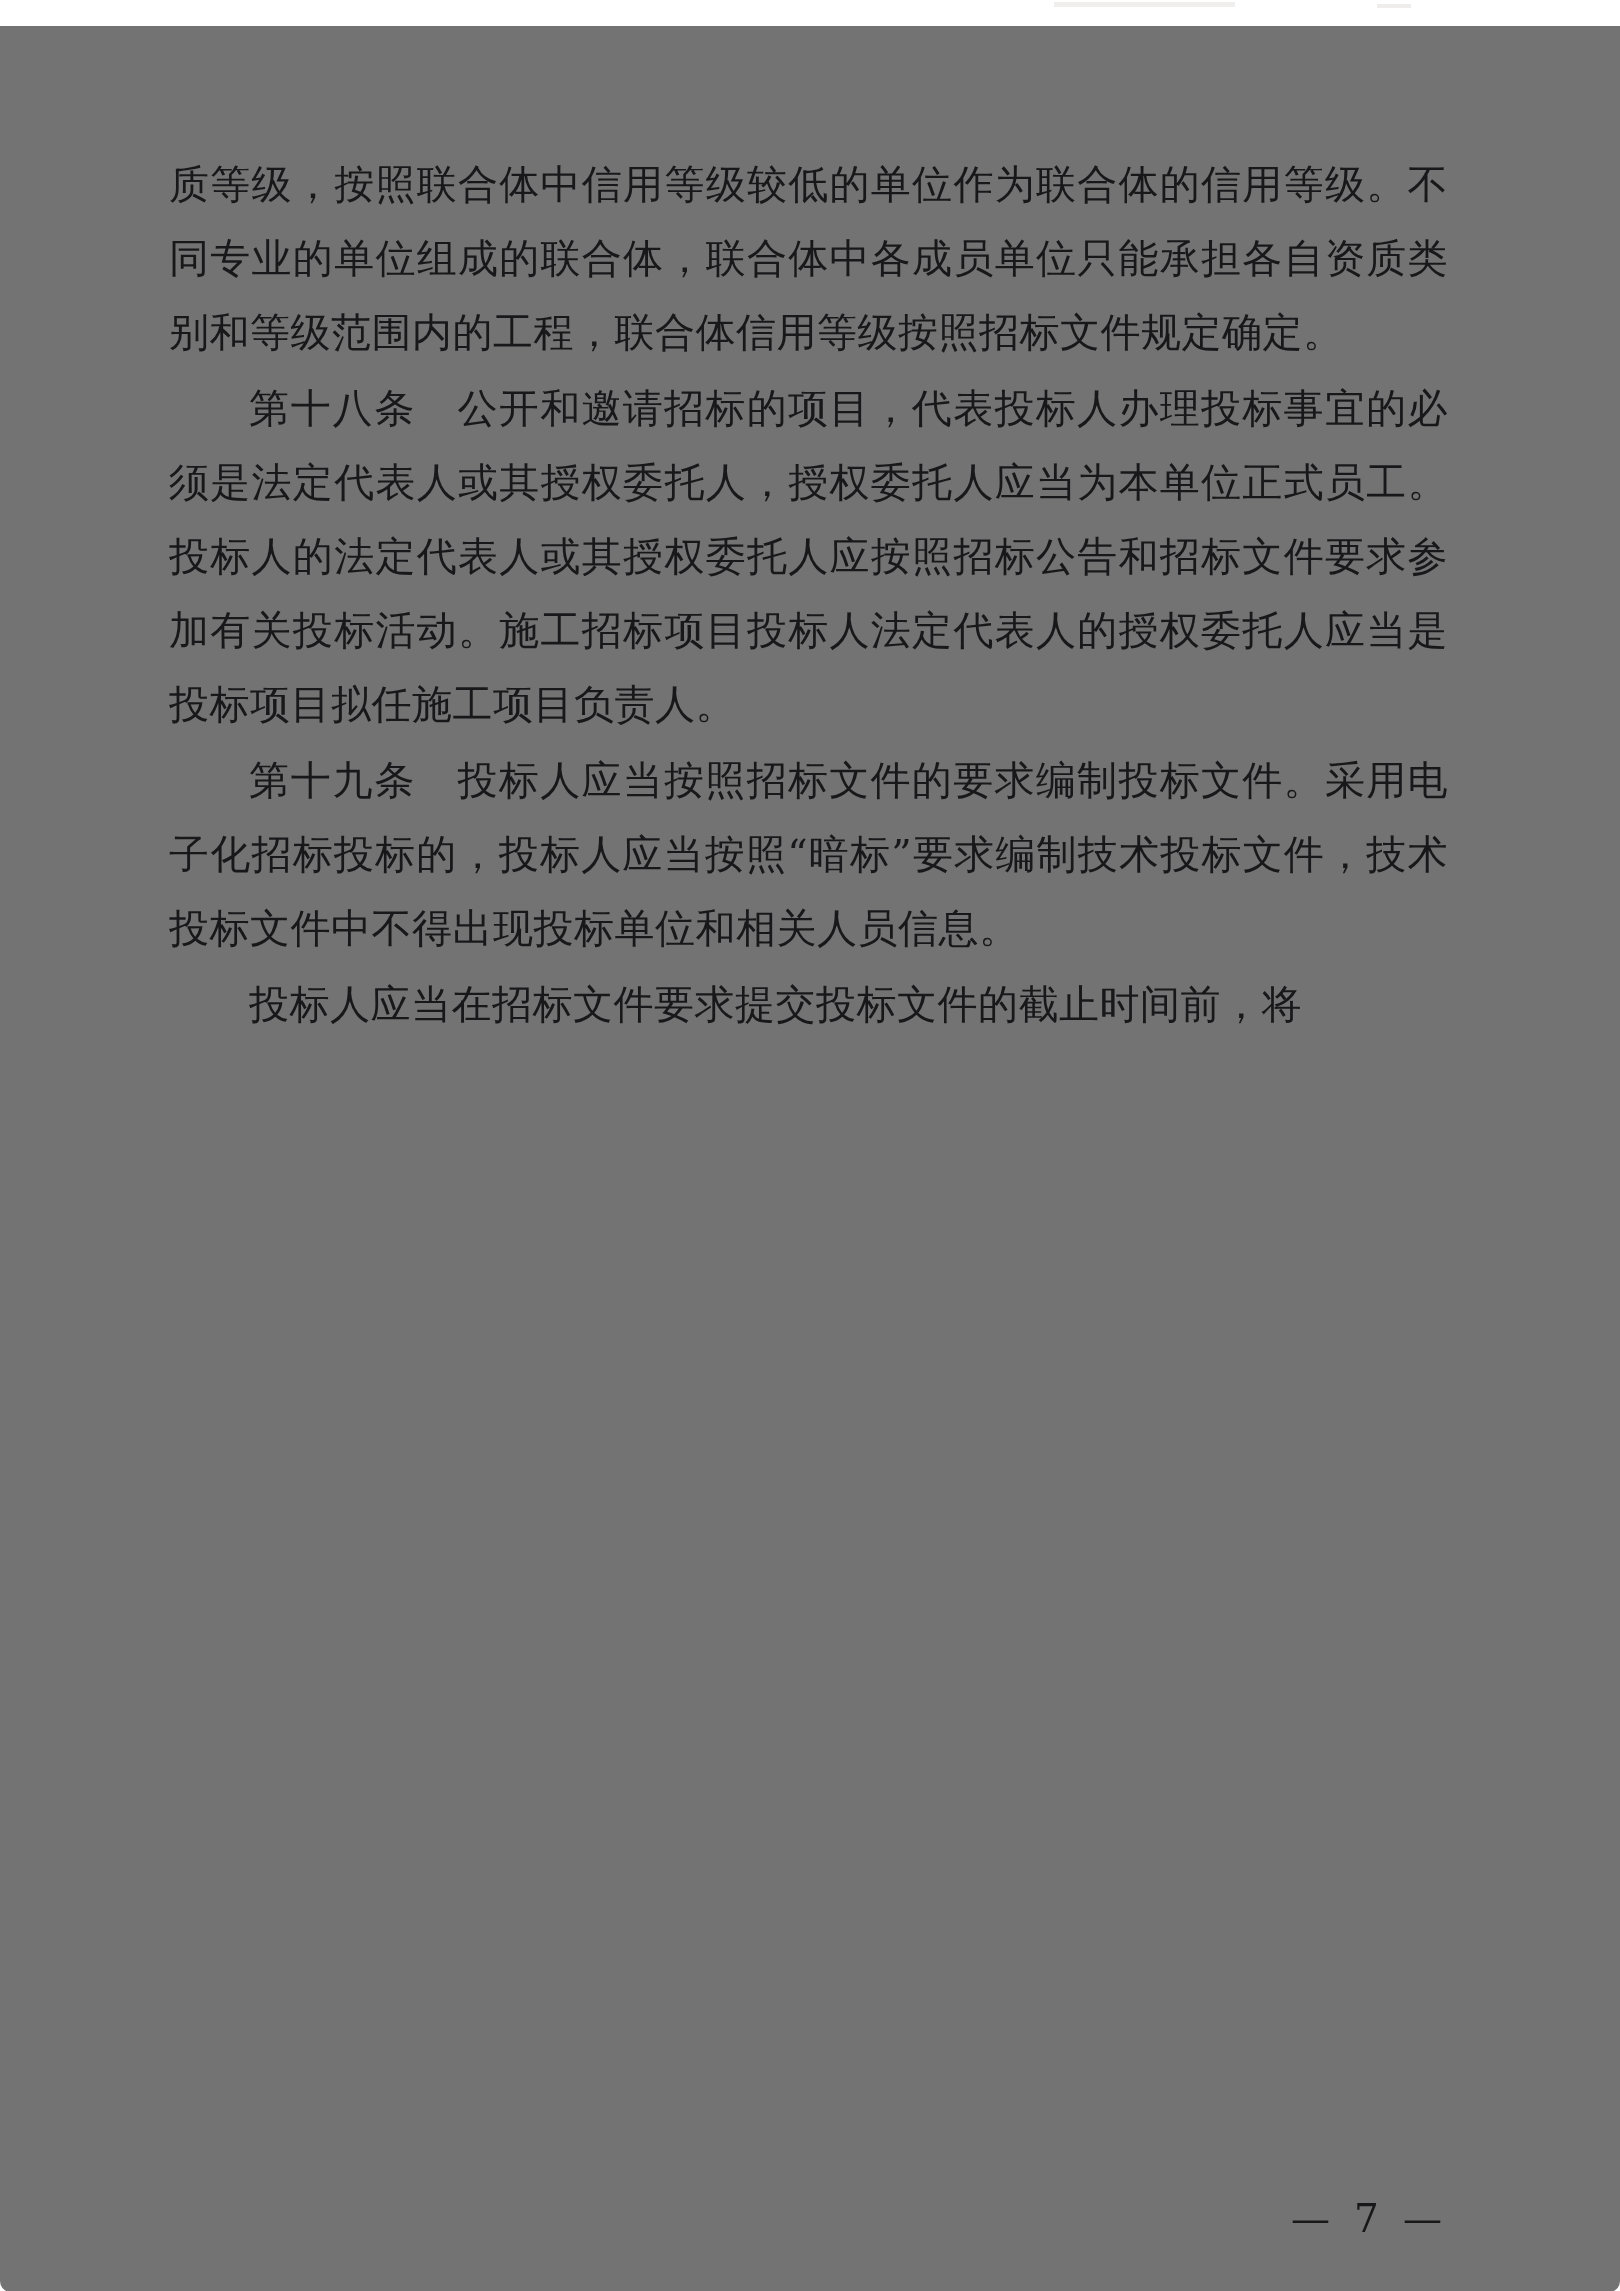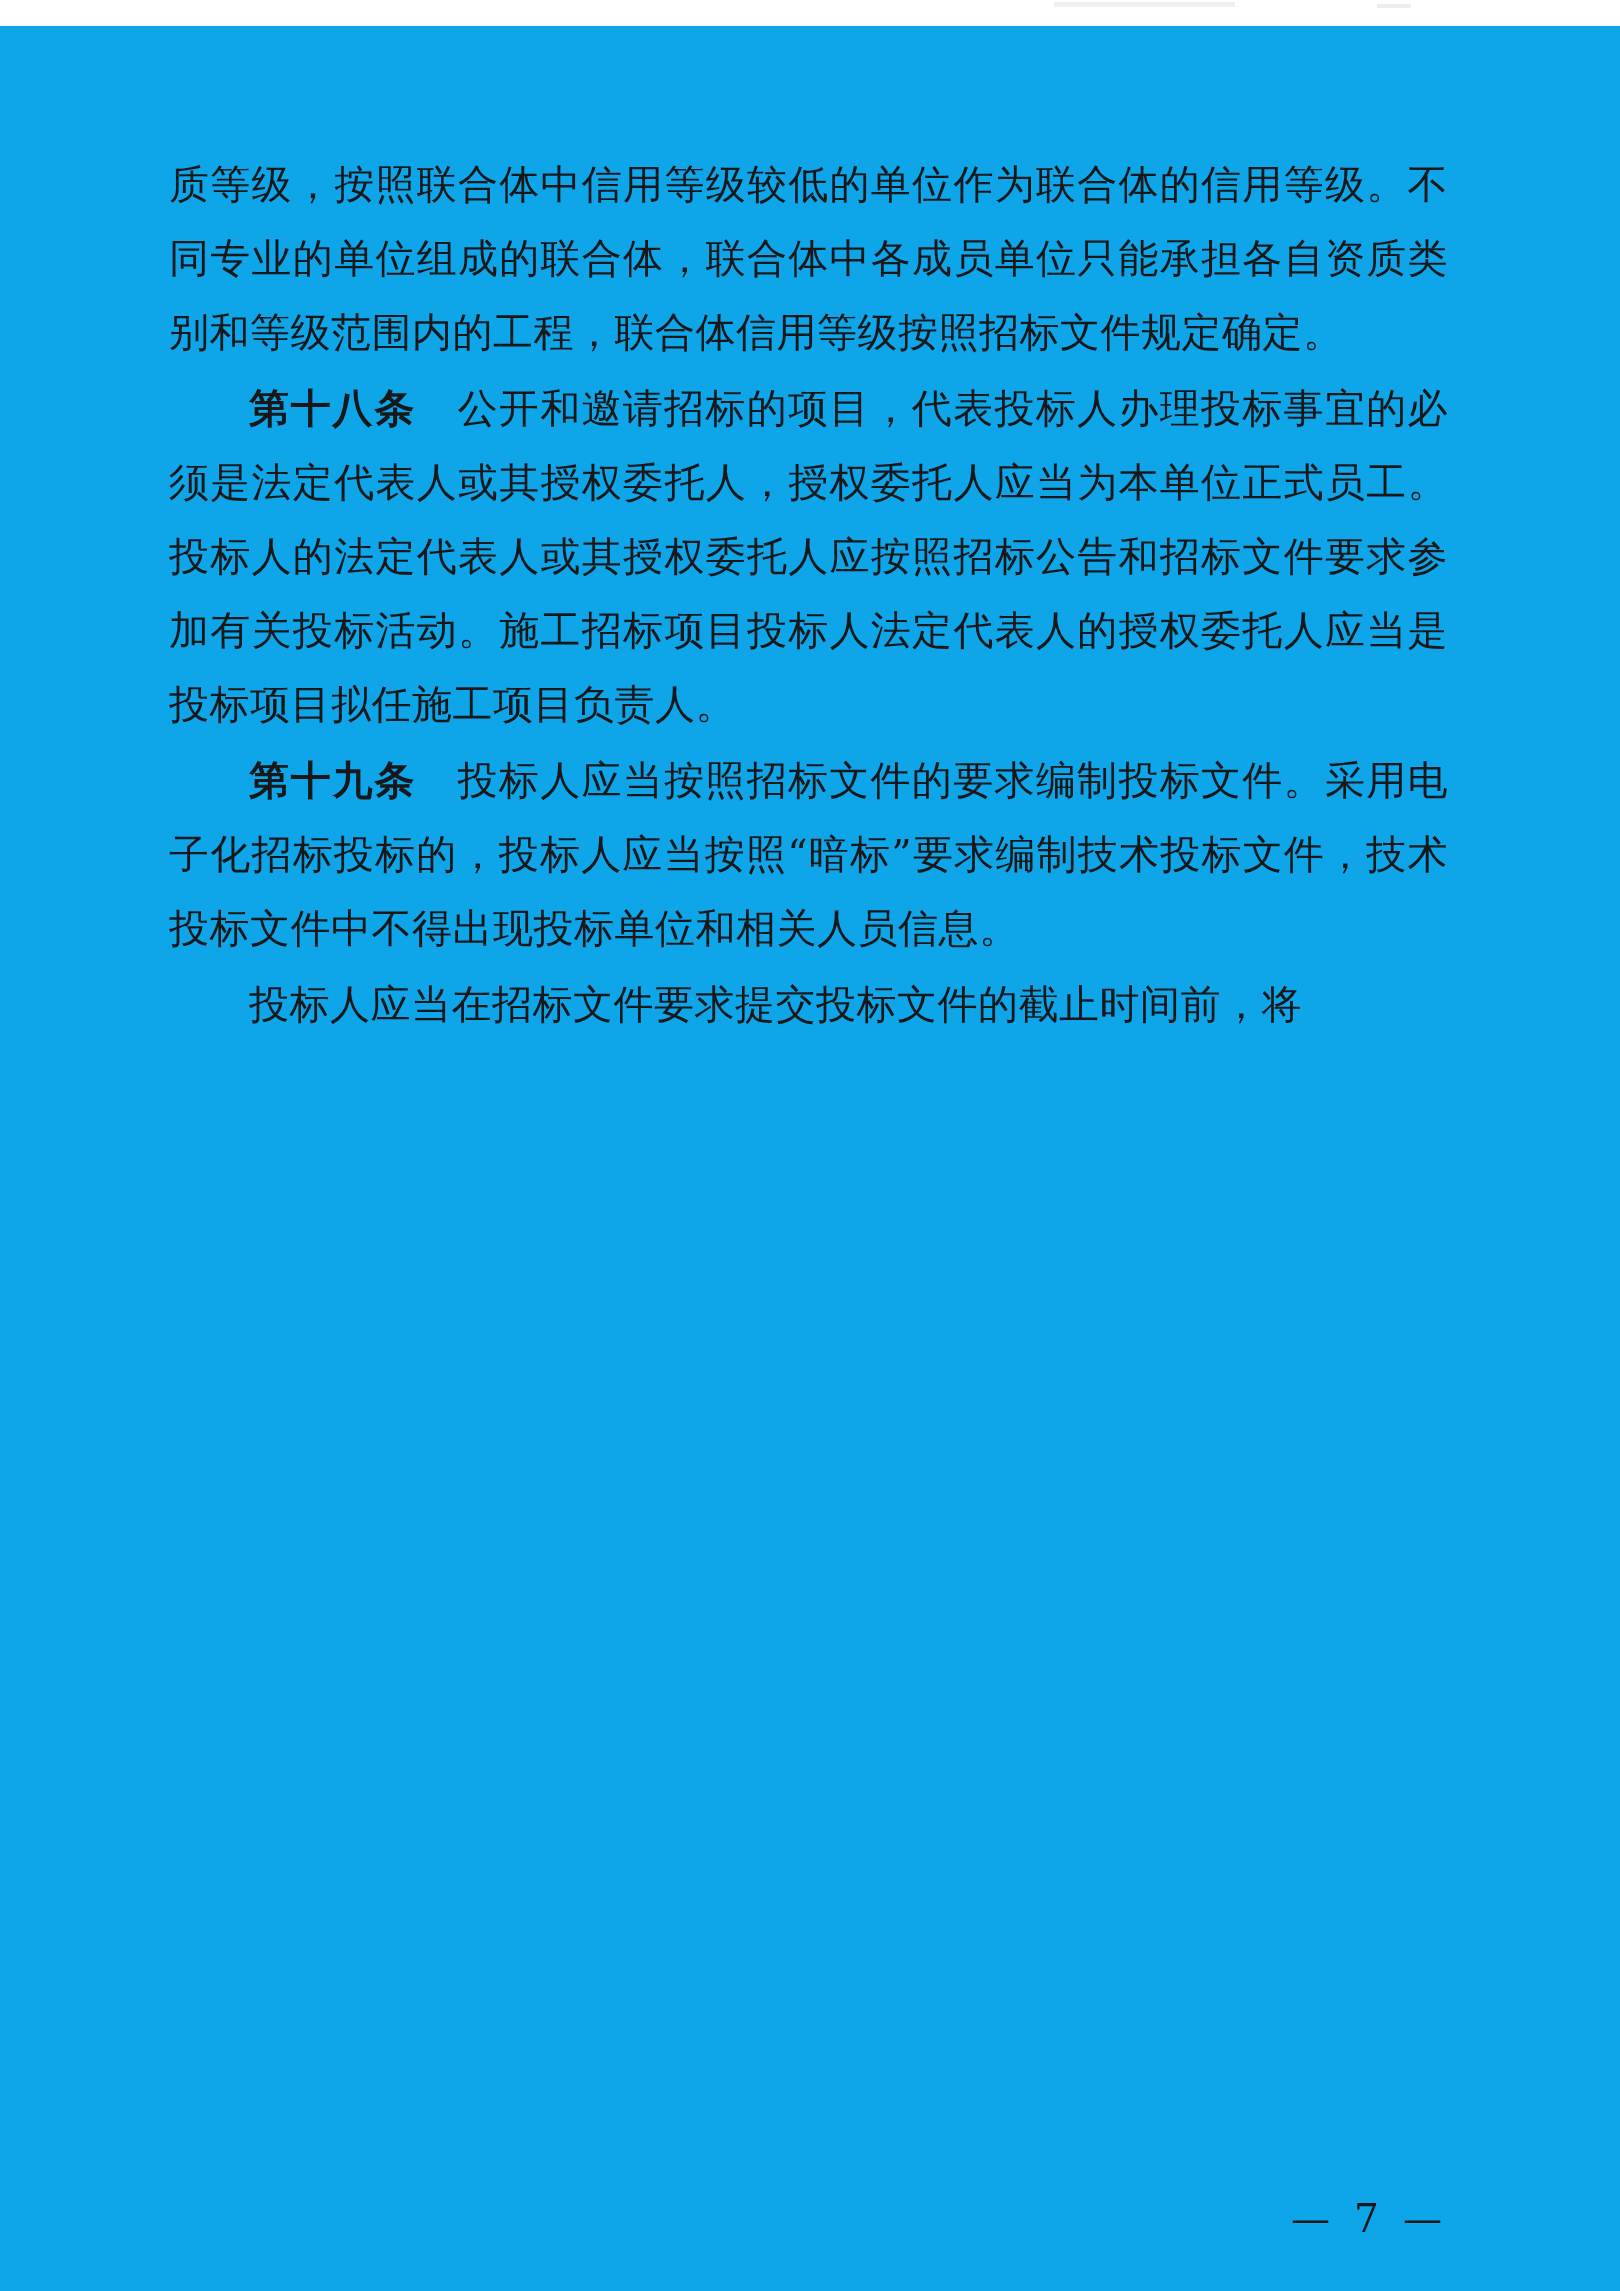--- a/index.html
+++ b/index.html
@@ -14,21 +14,22 @@
     font-family: "DejaVu Serif", "Liberation Serif", serif;
     color: #1a1a1a;
     overflow: hidden;
   }
   .page {
     position: absolute;
     top: 0;
     left: 0;
     width: 1620px;
     height: 2292px;
-    background: #0ea5e9;
+    background: #737373;
+    border-radius: 11px;
   }
   
   .scan-edge {
     position: absolute;
     top: 0;
     left: 0;
     width: 100%;
     height: 25.5px;
     background: #ffffff;
   }
@@ -60,21 +61,21 @@
     line-height: 74px;
     letter-spacing: 0.5px;
     text-align: justify;
     text-justify: inter-ideograph;
     color: #18181a;
   }
   p.indent {
     text-indent: 80px;
   }
   .article-label {
-    font-weight: bold;
+    font-weight: normal;
     letter-spacing: 1px;
   }
   .page-number {
     position: absolute;
     left: 0;
     top: 2049px;
     width: 1279px;
     text-align: right;
     font-size: 39px;
     letter-spacing: 5.9px;

